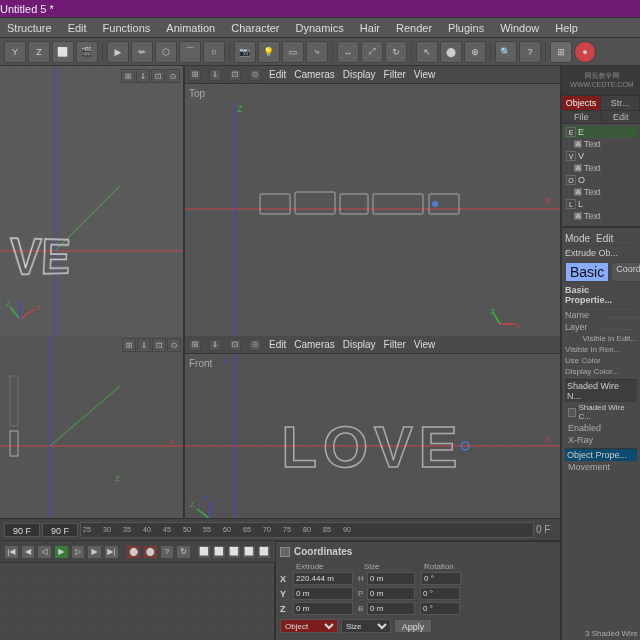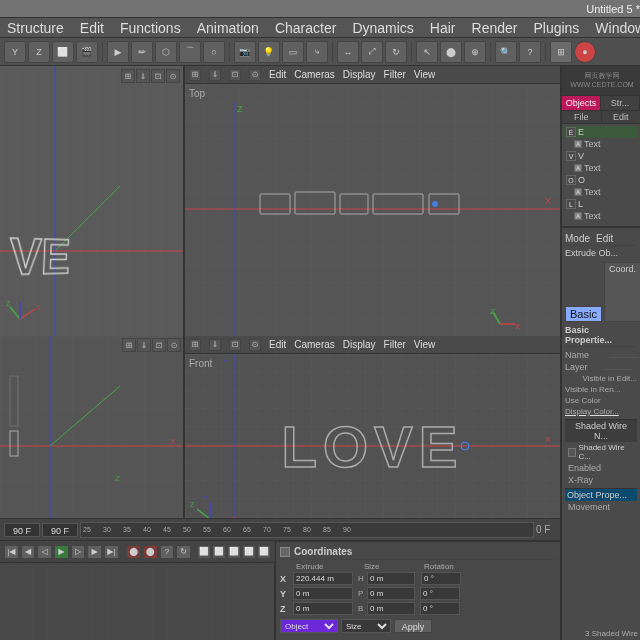--- a/index.html
+++ b/index.html
@@ -10,43 +10,43 @@
       background: #4a4a4a;
       font-family: Arial, sans-serif;
       font-size: 11px;
       color: #ddd;
     }
 
     
     #title-bar {
       width: 100%;
       height: 18px;
-      background: #737373;
-      display: flex;
-      align-items: center;
-      justify-content: flex-end;
+      background: #701a75;
+      display: flex;
+      align-items: center;
+      justify-content: flex-start;
       font-size: 11px;
       color: #eee;
       border-bottom: 1px solid #333;
       position: relative;
     }
 
     
     #menu-bar {
       width: 100%;
       height: 20px;
       background: #555;
       display: flex;
       align-items: center;
       padding: 0 4px;
       gap: 10px;
       border-bottom: 1px solid #333;
     }
     .menu-item {
-      font-size: 14px;
+      font-size: 11px;
       color: #ddd;
       cursor: pointer;
       padding: 1px 3px;
     }
 
     
     #toolbar {
       width: 100%;
       height: 28px;
       background: #505050;
@@ -690,21 +690,21 @@
 
       <div class="coord-row" style="display:flex; align-items:center; margin-bottom:3px; gap:1px;">
         <span class="coord-axis-label" style="width:12px; font-weight:bold; color:#ccc; font-size:9px;">Z</span>
         <input class="coord-input" style="width: 60px; height: 13px; background: rgb(56, 56, 56); border: 1px solid rgb(85, 85, 85); color: rgb(221, 221, 221); font-size: 8px; padding: 0px 2px;" value="0 m" readonly="">
         <span style="font-size:8px; color:#aaa; width:8px;">B</span>
         <input class="coord-input" style="width: 48px; height: 13px; background: rgb(56, 56, 56); border: 1px solid rgb(85, 85, 85); color: rgb(221, 221, 221); font-size: 8px; padding: 0px 2px;" value="0 m" readonly="">
         <input class="coord-input" style="width: 40px; height: 13px; background: rgb(56, 56, 56); border: 1px solid rgb(85, 85, 85); color: rgb(221, 221, 221); font-size: 8px; padding: 0px 2px;" value="0 °" readonly="">
       </div>
 
       <div class="coord-bottom-row" style="display:flex; align-items:center; gap:3px;">
-        <select class="coord-select" style="width:58px; height:14px; background:#6d28d9; border:1px solid #555; color:#ddd; font-size:8px;">
+        <select class="coord-select" style="width:58px; height:14px; background:#7f1d1d; border:1px solid #555; color:#ddd; font-size:8px;">
           <option>Object</option>
         </select>
         <select class="coord-select" style="width:50px; height:14px; background:#383838; border:1px solid #555; color:#ddd; font-size:8px;">
           <option>Size</option>
         </select>
         <div class="apply-btn" style="width:38px; height:14px; background:#606060; border:1px solid #444; color:#ddd; font-size:9px; cursor:pointer; text-align:center; line-height:14px;">Apply</div>
       </div>
     </div>
 
     <div id="bottom-left-panel" style="position:absolute; bottom:0; left:0; width:275px; height:78px; background:#484848; border-top:1px solid #333; overflow:hidden;">
@@ -721,21 +721,21 @@
 
   </div>
 
   <div id="right-panel" style="position:absolute; right:0; top:0; width:80px; height:574px; background:#4a4a4a; border-left:2px solid #333; overflow:hidden;">
 
     <div style="width:80px; height:30px; background:#3a3a3a; display:flex; align-items:center; justify-content:center; border-bottom:1px solid #333;">
       <span style="font-size:7px; color:#888; text-align:center; line-height:1.2;">网页教学网<br>WWW.CEDTE.COM</span>
     </div>
 
     <div class="right-panel-tabs" style="display:flex; background:#404040; border-bottom:1px solid #333;">
-      <div class="rp-tab active" style="flex:1; padding:2px; font-size:9px; text-align:center; color:#eee; cursor:pointer; background:#be185d; border-right:1px solid #333;">Objects</div>
+      <div class="rp-tab active" style="flex:1; padding:2px; font-size:9px; text-align:center; color:#eee; cursor:pointer; background:#7f1d1d; border-right:1px solid #333;">Objects</div>
       <div class="rp-tab" style="flex:1; padding:2px; font-size:9px; text-align:center; color:#bbb; cursor:pointer; border-right:1px solid #333;">Str...</div>
     </div>
 
     <div style="display:flex; background:#404040; border-bottom:1px solid #333;">
       <div style="flex:1; padding:1px; font-size:9px; text-align:center; color:#bbb; cursor:pointer; border-right:1px solid #333;">File</div>
       <div style="flex:1; padding:1px; font-size:9px; text-align:center; color:#bbb; cursor:pointer;">Edit</div>
     </div>
 
     <div style="padding:2px;">
 
@@ -779,21 +779,21 @@
     <div style="height:2px; background:#333; margin:2px 0;"></div>
 
     <div style="padding:2px 3px;">
       <div style="font-size:10px; color:#ccc; padding:1px 0; border-bottom:1px solid #444; display:flex; gap:6px;">
         <span>Mode</span>
         <span>Edit</span>
       </div>
       <div style="font-size:9px; color:#ccc; padding:2px 0;">Extrude Ob...</div>
 
       <div style="display:flex; gap:2px; margin:2px 0;">
-        <div style="padding:1px 4px; font-size:11px; background:#88aaff; border:1px solid #444; color:#111; cursor:pointer;margin-top:44px;">Basic</div>
+        <div style="padding:1px 4px; font-size:14px; background:#88aaff; border:1px solid #444; color:#111; cursor:pointer;">Basic</div>
         <div style="padding:1px 4px; font-size:9px; background:#555; border:1px solid #444; color:#ccc; cursor:pointer;">Coord.</div>
       </div>
 
       <div style="font-size:9px; font-weight:bold; color:#ccc; padding:1px 0; border-bottom:1px solid #444; margin-bottom:2px;">Basic Propertie...</div>
 
       <div style="display:flex; align-items:center; padding:1px 0; gap:20px; font-size:9px;">
         <span style="width:36px; color:#aaa; font-size:9px;">Name</span>
         <span style="flex:1; color:#666; font-size:9px;">............</span>
       </div>
 
@@ -807,25 +807,25 @@
       </div>
 
       <div style="display:flex; align-items:center; padding:1px 0; gap:2px; font-size:8px;">
         <span style="color:#aaa; font-size:8px; flex:1; overflow:hidden;">Visible in Ren...</span>
       </div>
 
       <div style="display:flex; align-items:center; padding:1px 0; gap:2px; font-size:8px;">
         <span style="color:#aaa; font-size:8px; flex:1;">Use Color</span>
       </div>
 
-      <div style="display:flex; align-items:center; padding:1px 0; gap:2px; font-size:8px;text-decoration:underline;">
+      <div style="display:flex; align-items:center; padding:1px 0; gap:2px; font-size:8px;">
         <span style="color:#aaa; font-size:8px; flex:1; overflow:hidden;">Display Color...</span>
       </div>
 
-      <div style="font-size:9px; color:#ccc; background:#3d3d3d; padding:1px 2px; cursor:pointer; border-top:1px solid #333; margin-top:2px;text-align:center;">
+      <div style="font-size:9px; color:#ccc; background:#3d3d3d; padding:1px 2px; cursor:pointer; border-top:1px solid #333; margin-top:2px;">
         <span>Shaded Wire N...</span>
       </div>
       <div style="display:flex; align-items:center; gap:2px; padding:1px 3px; font-size:8px; color:#ccc;">
         <div style="width:9px; height:9px; background:#555; border:1px solid #777;"></div>
         <span>Shaded Wire C...</span>
       </div>
 
       <div style="display:flex; align-items:center; padding:1px 3px; gap:2px; font-size:9px;">
         <span style="color:#aaa; font-size:9px;">Enabled</span>
       </div>

